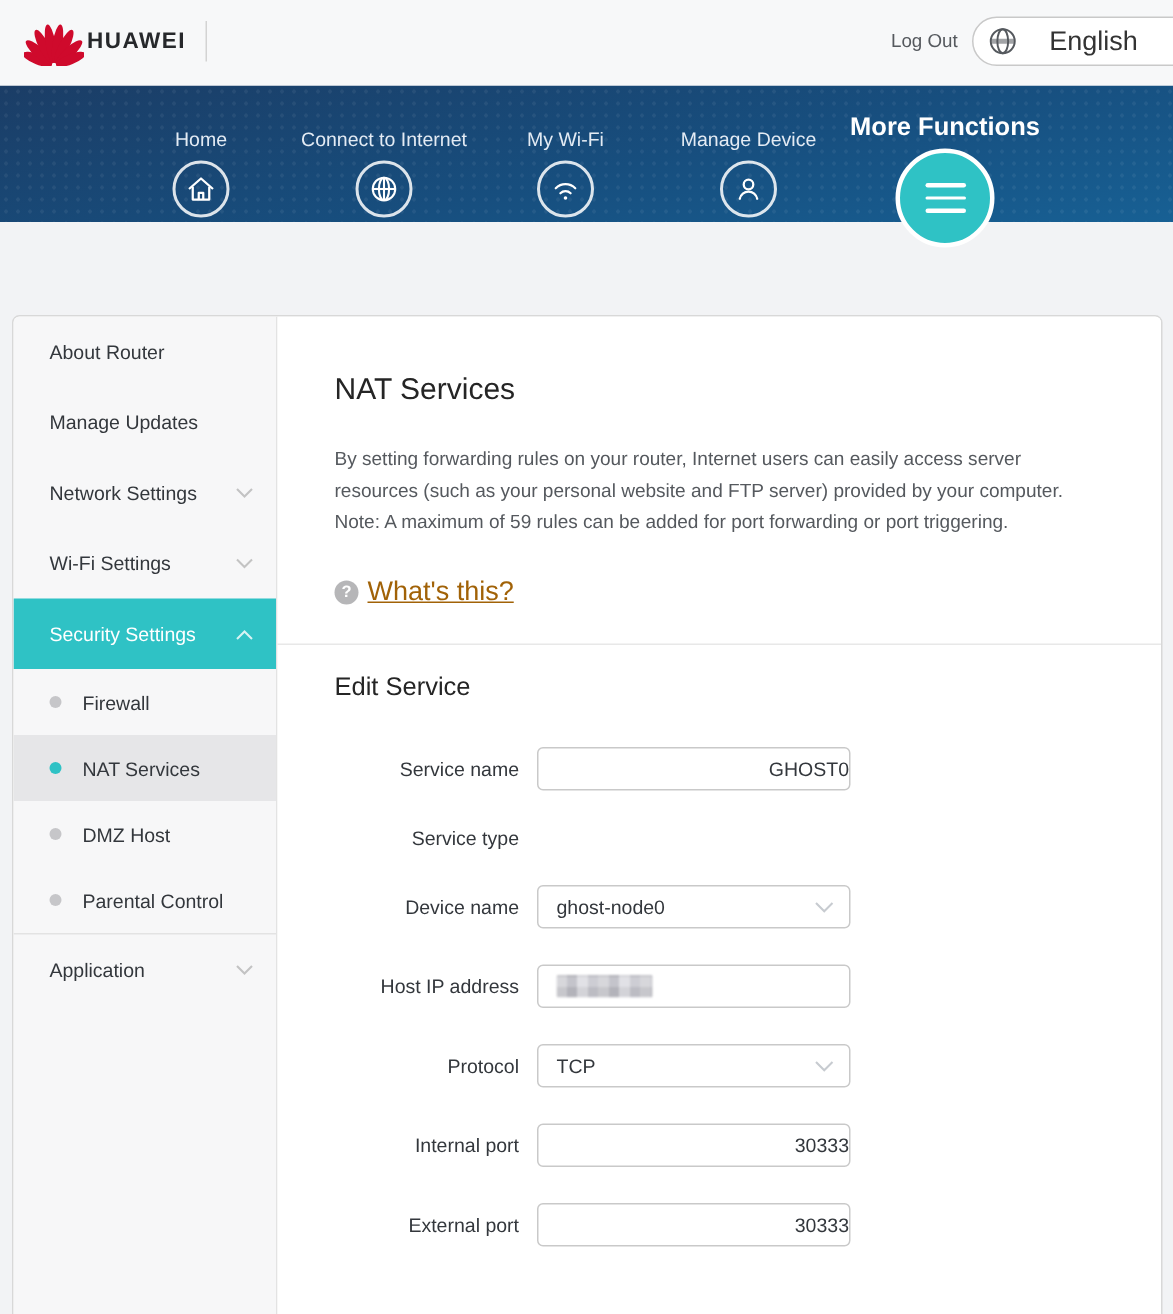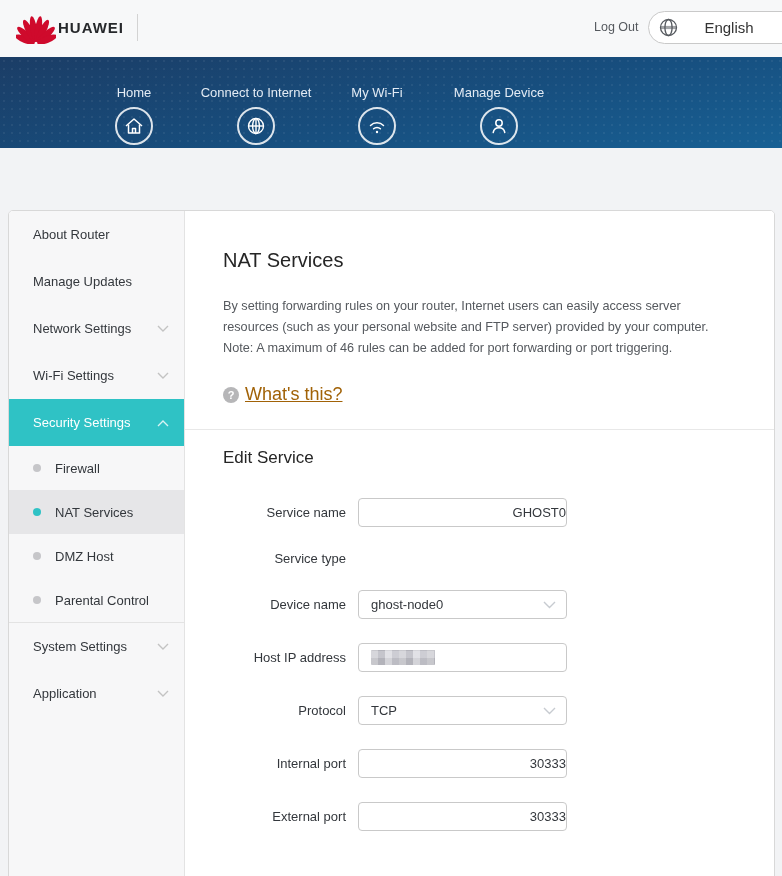--- a/index.html
+++ b/index.html
@@ -20,21 +20,21 @@
     background-image:
       repeating-linear-gradient(0deg, rgba(130,130,138,.20) 0 7px, rgba(210,210,216,.30) 7px 14px),
       repeating-linear-gradient(90deg, #d9d9dd 0 7px, #bfbfc6 7px 14px, #e8e8ec 14px 21px, #cbcbd2 21px 28px);
     filter: blur(.6px); }
   .title-redact { width:56px; height:21px; margin-left:9px; }
   .logout { position:absolute; left:594px; top:20px; font-size:12.5px; color:#55595e; cursor:pointer; }
   .lang-pill { position:absolute; left:648px; top:11px; width:200px; height:33px;
     background:#fff; border:1px solid #c9c9c9; border-radius:17px;
     display:flex; align-items:center; }
   .lang-globe { margin-left:10px; }
-  .lang-label { width:86px; text-align:center; font-size:15px; color:#333; margin-left:8px; }
+  .lang-label { width:86px; text-align:center; font-size:18px; color:#333; margin-left:8px; }
 
   
   .nav { position:absolute; top:57px; left:0; width:782px; height:91px; z-index:5;
     background-image:
       radial-gradient(rgba(255,255,255,.06) 1.1px, transparent 1.2px),
       linear-gradient(168deg, #1b3d66 0%, #174e7e 55%, #176094 100%);
     background-size:8px 8px, 100% 100%; }
   .nav-item { position:absolute; top:0; width:150px; text-align:center; cursor:pointer; }
   .nav-label { margin-top:28px; font-size:13px; color:#e3ebf4; }
   .nav-circle { width:38px; height:38px; margin:7px auto 0; border-radius:50%;
@@ -162,20 +162,28 @@
     </div>
     <div class="nav-item" style="left:424px">
       <div class="nav-label">Manage Device</div>
       <div class="nav-circle">
         <svg width="24" height="24" viewBox="0 0 24 24" fill="none" stroke="#fff" stroke-width="1.5" stroke-linecap="round">
           <circle cx="12" cy="9" r="3.2"></circle>
             <path d="M6.2 18.5 a5.9 5.9 0 0 1 11.6 0"></path>
         </svg>
       </div>
     </div>
+    <div class="nav-item more" style="left:555px">
+      <div class="nav-label">More Functions</div>
+      <div class="more-circle" style="background:#2fc2c5">
+        <span class="bar"></span>
+          <span class="bar"></span>
+          <span class="bar"></span>
+      </div>
+    </div>
   </div>
 
   <div class="content">
     <div class="panel">
 
       <div class="sidebar">
         <div class="side-item">
           <span>About Router</span>
         </div>
         <div class="side-item">
@@ -211,36 +219,30 @@
           <div class="sub-item">
             <span class="dot"></span>
             <span>DMZ Host</span>
           </div>
           <div class="sub-item">
             <span class="dot"></span>
             <span>Parental Control</span>
           </div>
         </div>
         <div class="side-item">
-          <span>System Settings</span>
-          <svg class="chev" width="12" height="8" viewBox="0 0 12 8" fill="none" stroke="#c3c3c3" stroke-width="1.4">
-              <path d="M1 1 L6 6 L11 1"></path>
-            </svg>
-        </div>
-        <div class="side-item">
           <span>Application</span>
           <svg class="chev" width="12" height="8" viewBox="0 0 12 8" fill="none" stroke="#c3c3c3" stroke-width="1.4">
               <path d="M1 1 L6 6 L11 1"></path>
             </svg>
         </div>
       </div>
 
       <div class="main">
         <h1 class="page-title">NAT Services</h1>
-        <p class="page-desc">By setting forwarding rules on your router, Internet users can easily access server resources (such as your personal website and FTP server) provided by your computer. Note: A maximum of 46 rules can be added for port forwarding or port triggering.</p>
+        <p class="page-desc">By setting forwarding rules on your router, Internet users can easily access server resources (such as your personal website and FTP server) provided by your computer. Note: A maximum of 59 rules can be added for port forwarding or port triggering.</p>
         <div class="help-row">
           <span class="q-icon">?</span>
           <span class="help-link">What's this?</span>
         </div>
         <div class="divider"></div>
         <h2 class="section-title">Edit Service</h2>
 
         <div class="form">
           <div class="form-row">
             <span class="form-label">Service name</span>

